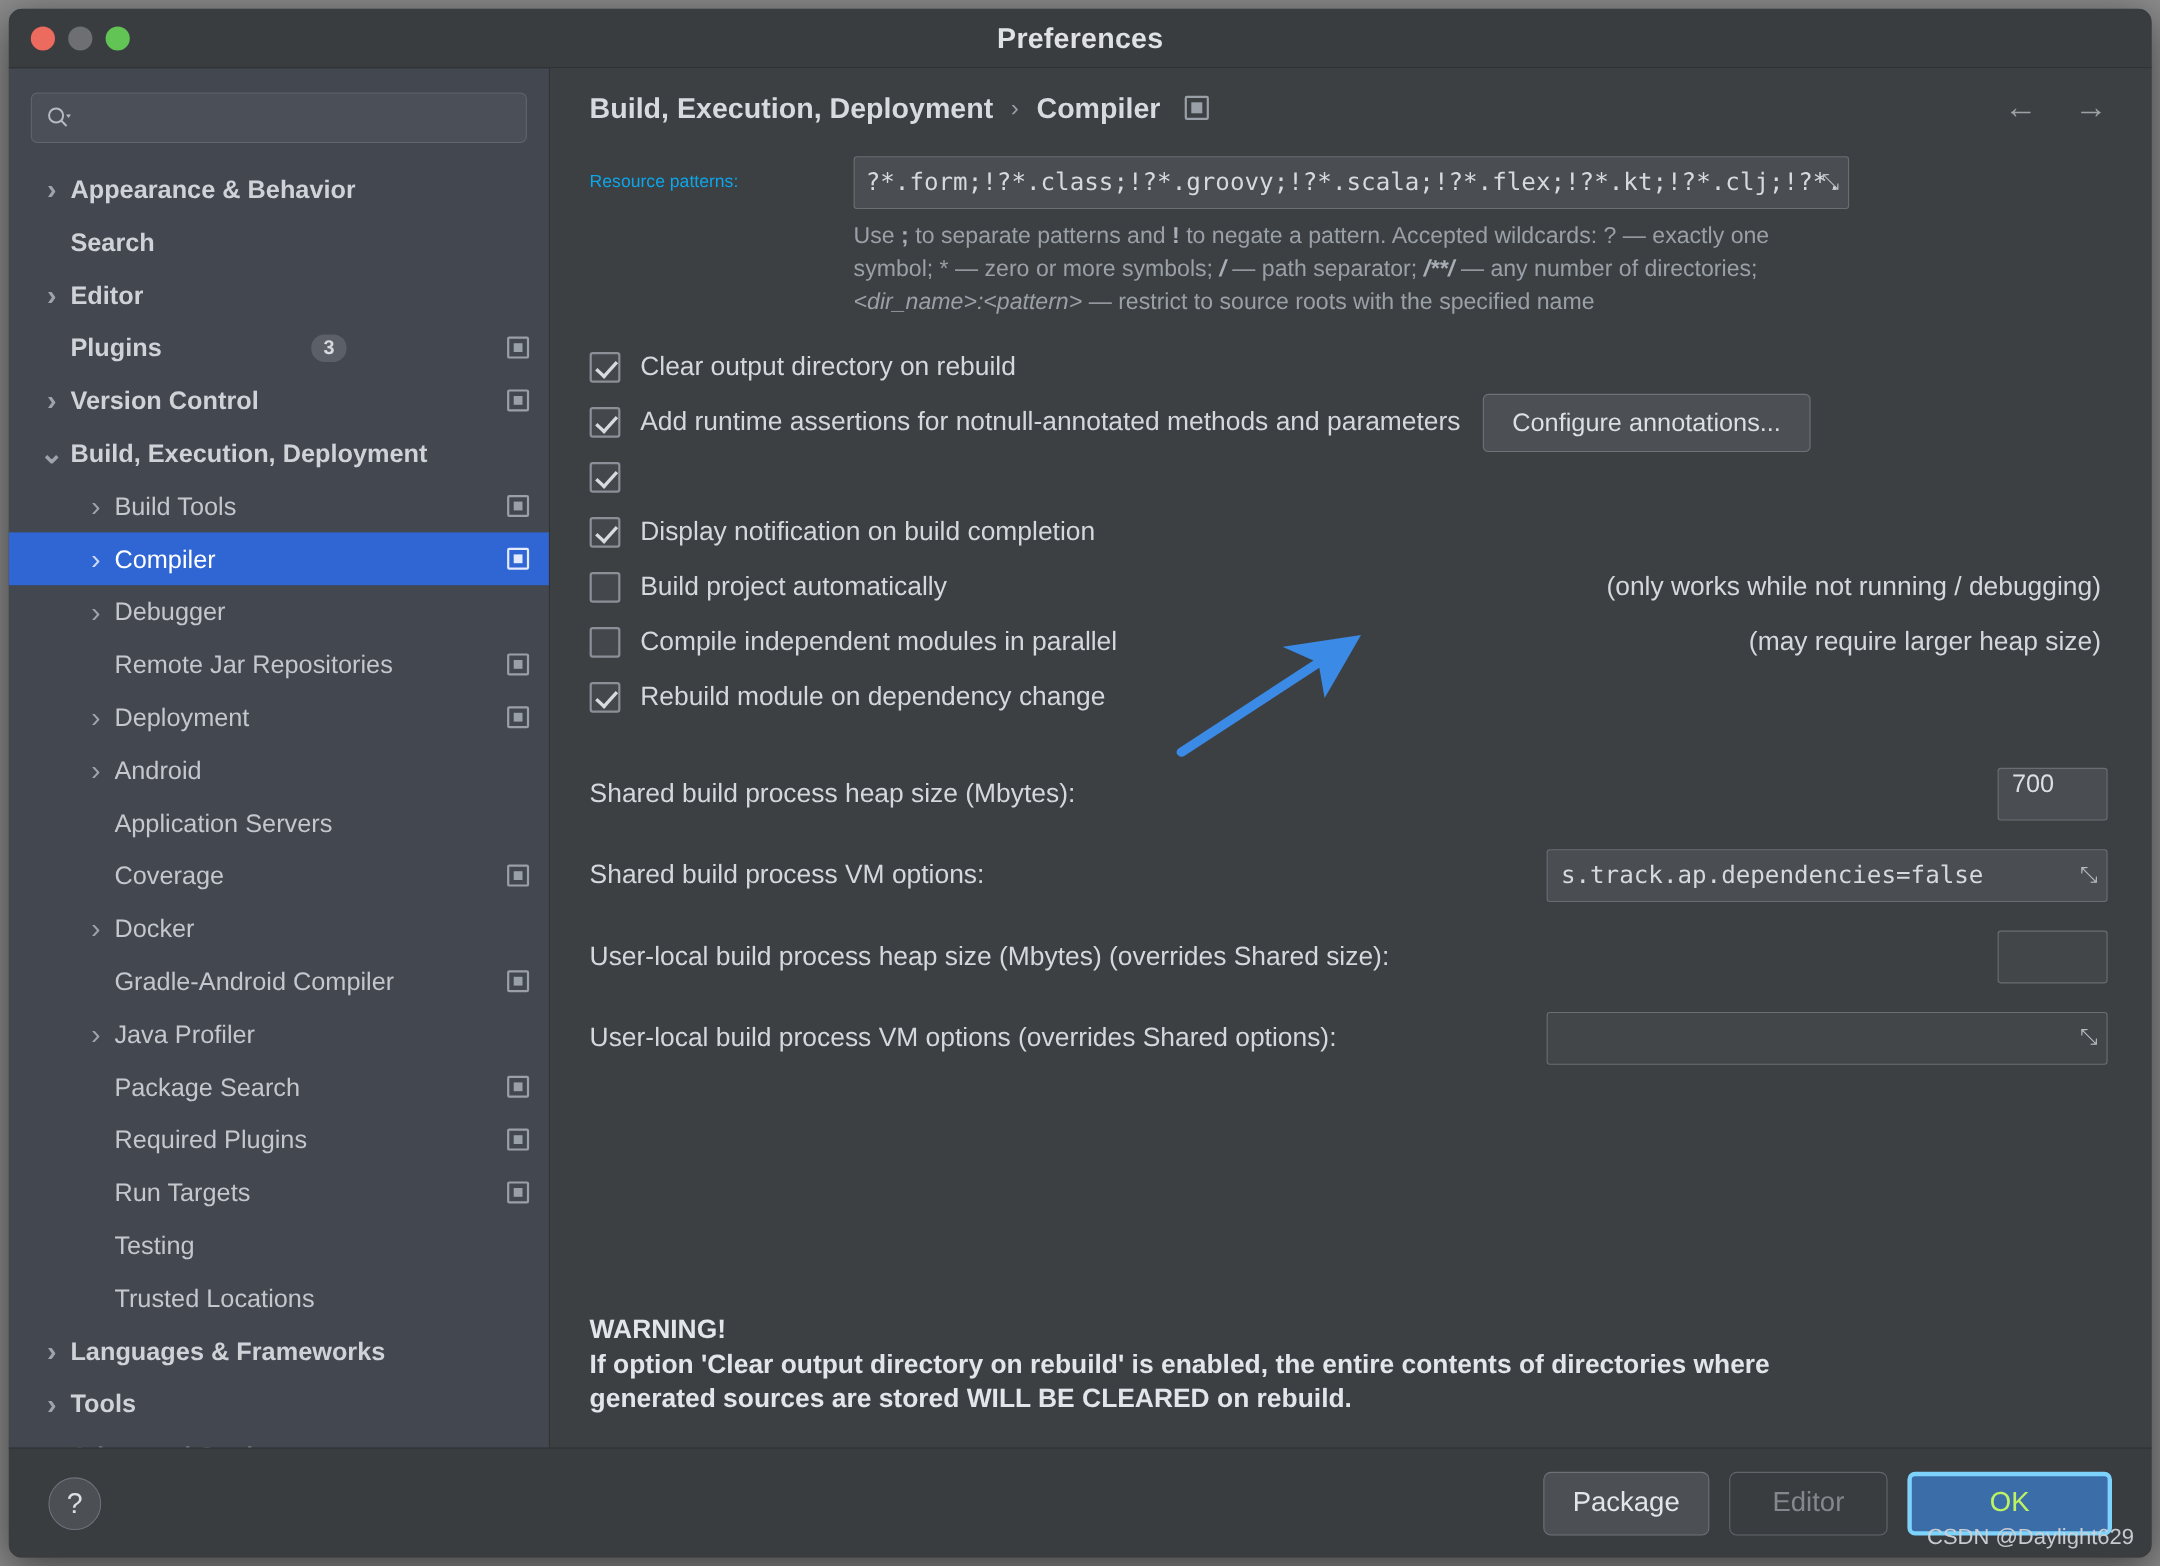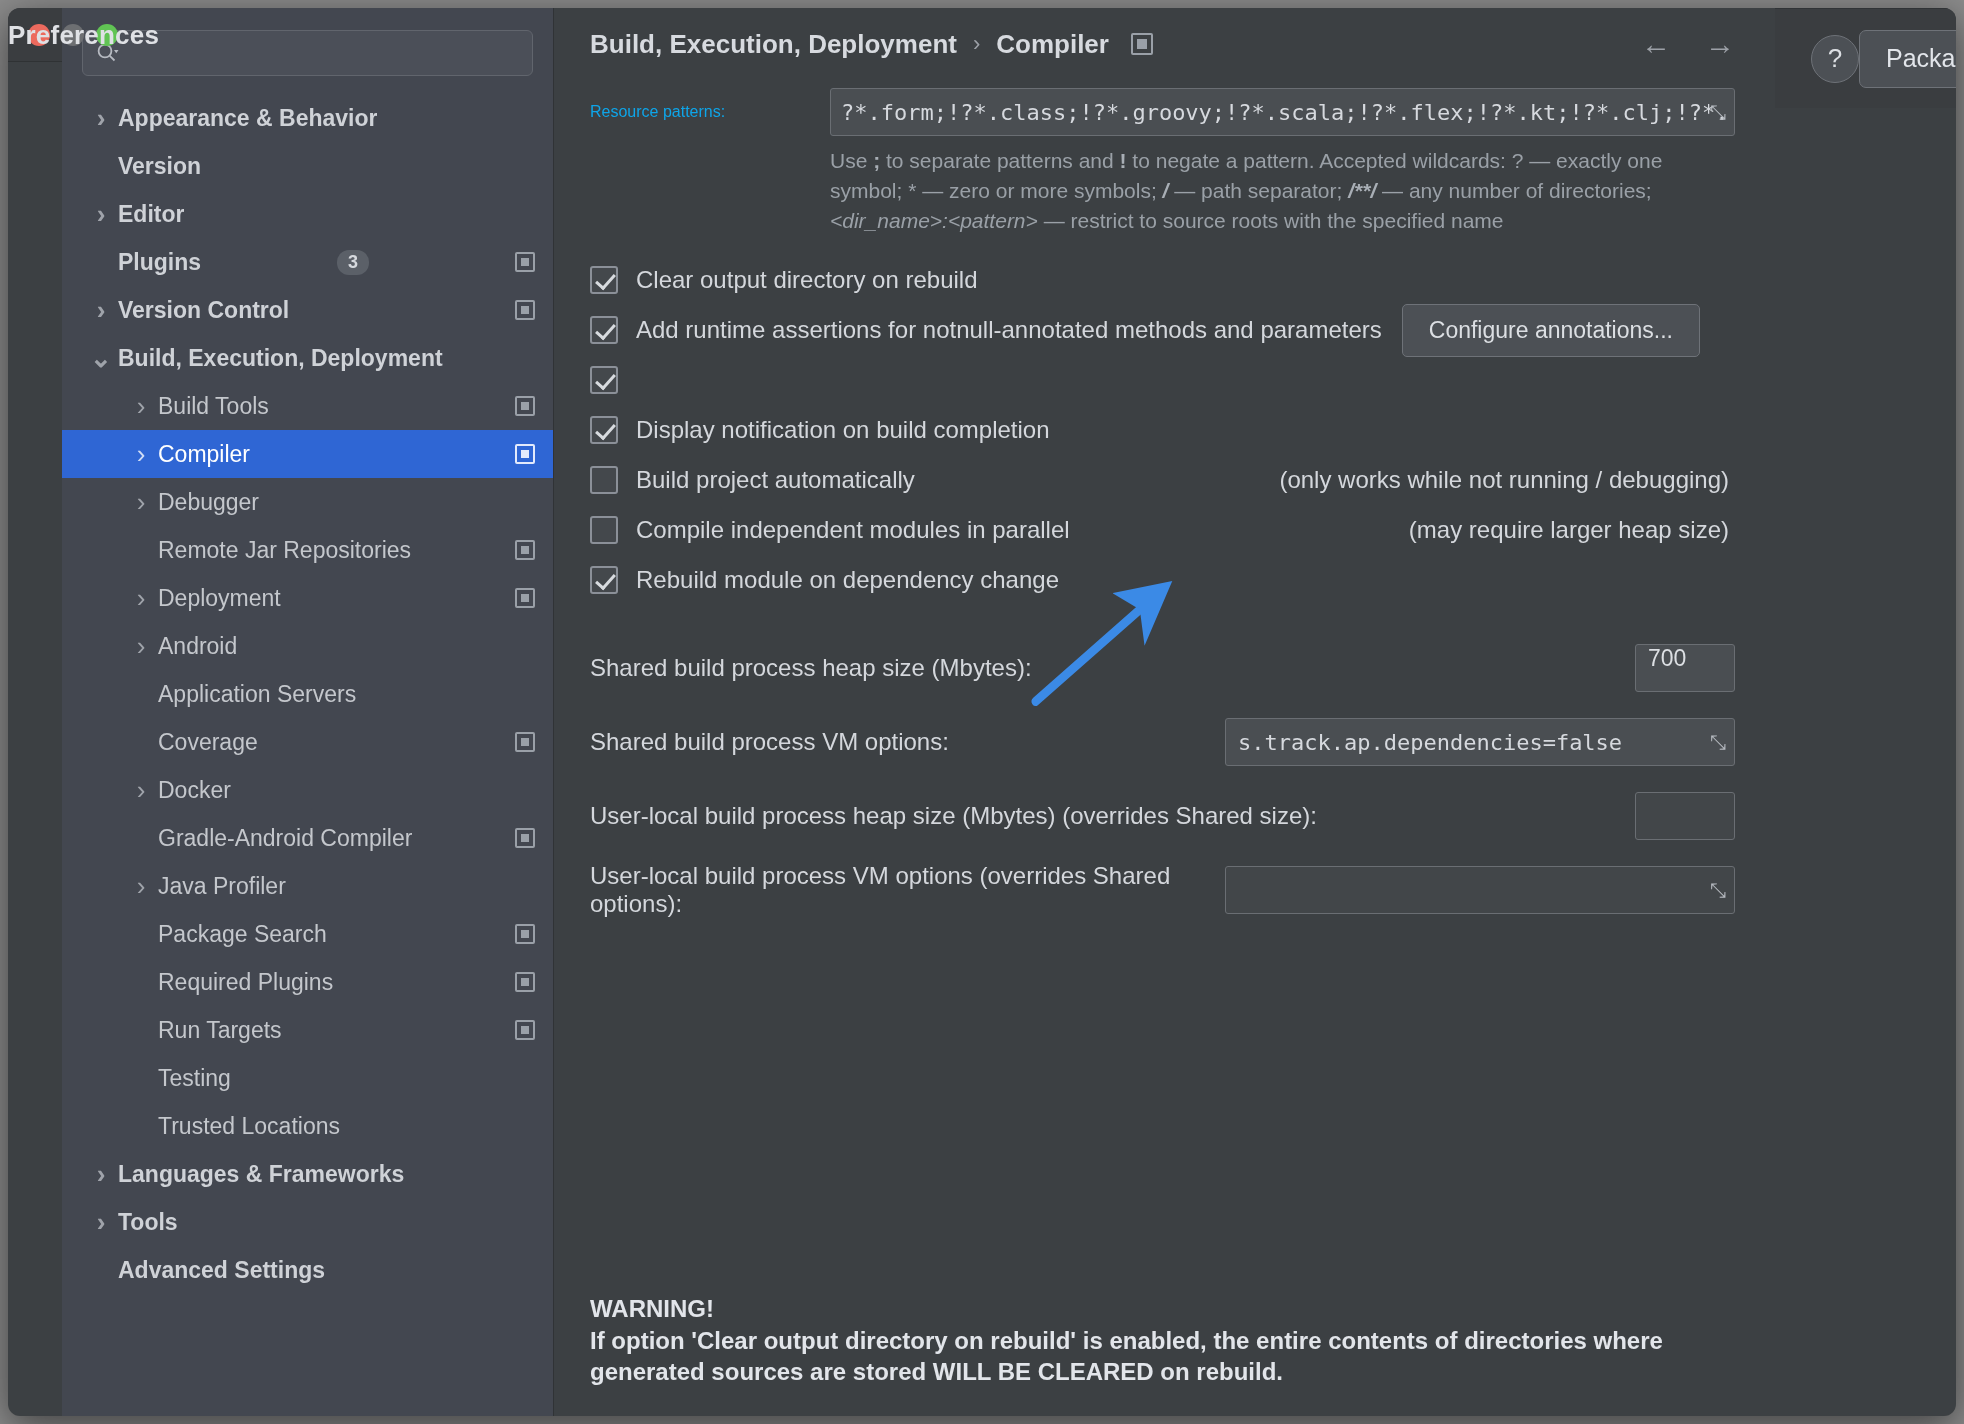--- a/index.html
+++ b/index.html
@@ -10,21 +10,21 @@
     overflow: hidden;
   }
   .window {
     position: absolute;
     left: 8px; top: 8px;
     width: 1948px; height: 1408px;
     background: #3c4043;
     border-radius: 12px;
     overflow: hidden;
     box-shadow: 0 10px 40px rgba(0,0,0,0.55);
-    display: flex; 
+    display: flex; flex-direction: column;
   }
   
   .titlebar {
     height: 54px;
     background: #3a3d40;
     position: relative;
     flex: 0 0 54px;
     border-bottom: 1px solid #2f3234;
   }
   .traffic { position: absolute; left: 20px; top: 50%; transform: translateY(-50%); display: flex; gap: 12px; }
@@ -302,21 +302,21 @@
           <input class="search-input" type="text" placeholder="" style="">
         </div>
       </div>
       <div class="tree" id="tree">
           <div class="tree-item indent-0 top">
             <span class="chev" style="font-size: 26px;">›</span>
             <span class="lbl">Appearance &amp; Behavior</span>
           </div>
           <div class="tree-item indent-0 top">
             <span class="chev empty" style="font-size: 26px;">›</span>
-            <span class="lbl">Version</span>
+            <span class="lbl">Search</span>
           </div>
           <div class="tree-item indent-0 top">
             <span class="chev" style="font-size: 26px;">›</span>
             <span class="lbl">Editor</span>
           </div>
           <div class="tree-item indent-0 top">
             <span class="chev empty" style="font-size: 26px;">›</span>
             <span class="lbl">Plugins</span>
             <span class="badge">3</span>
             <span class="mini-sq"></span>

